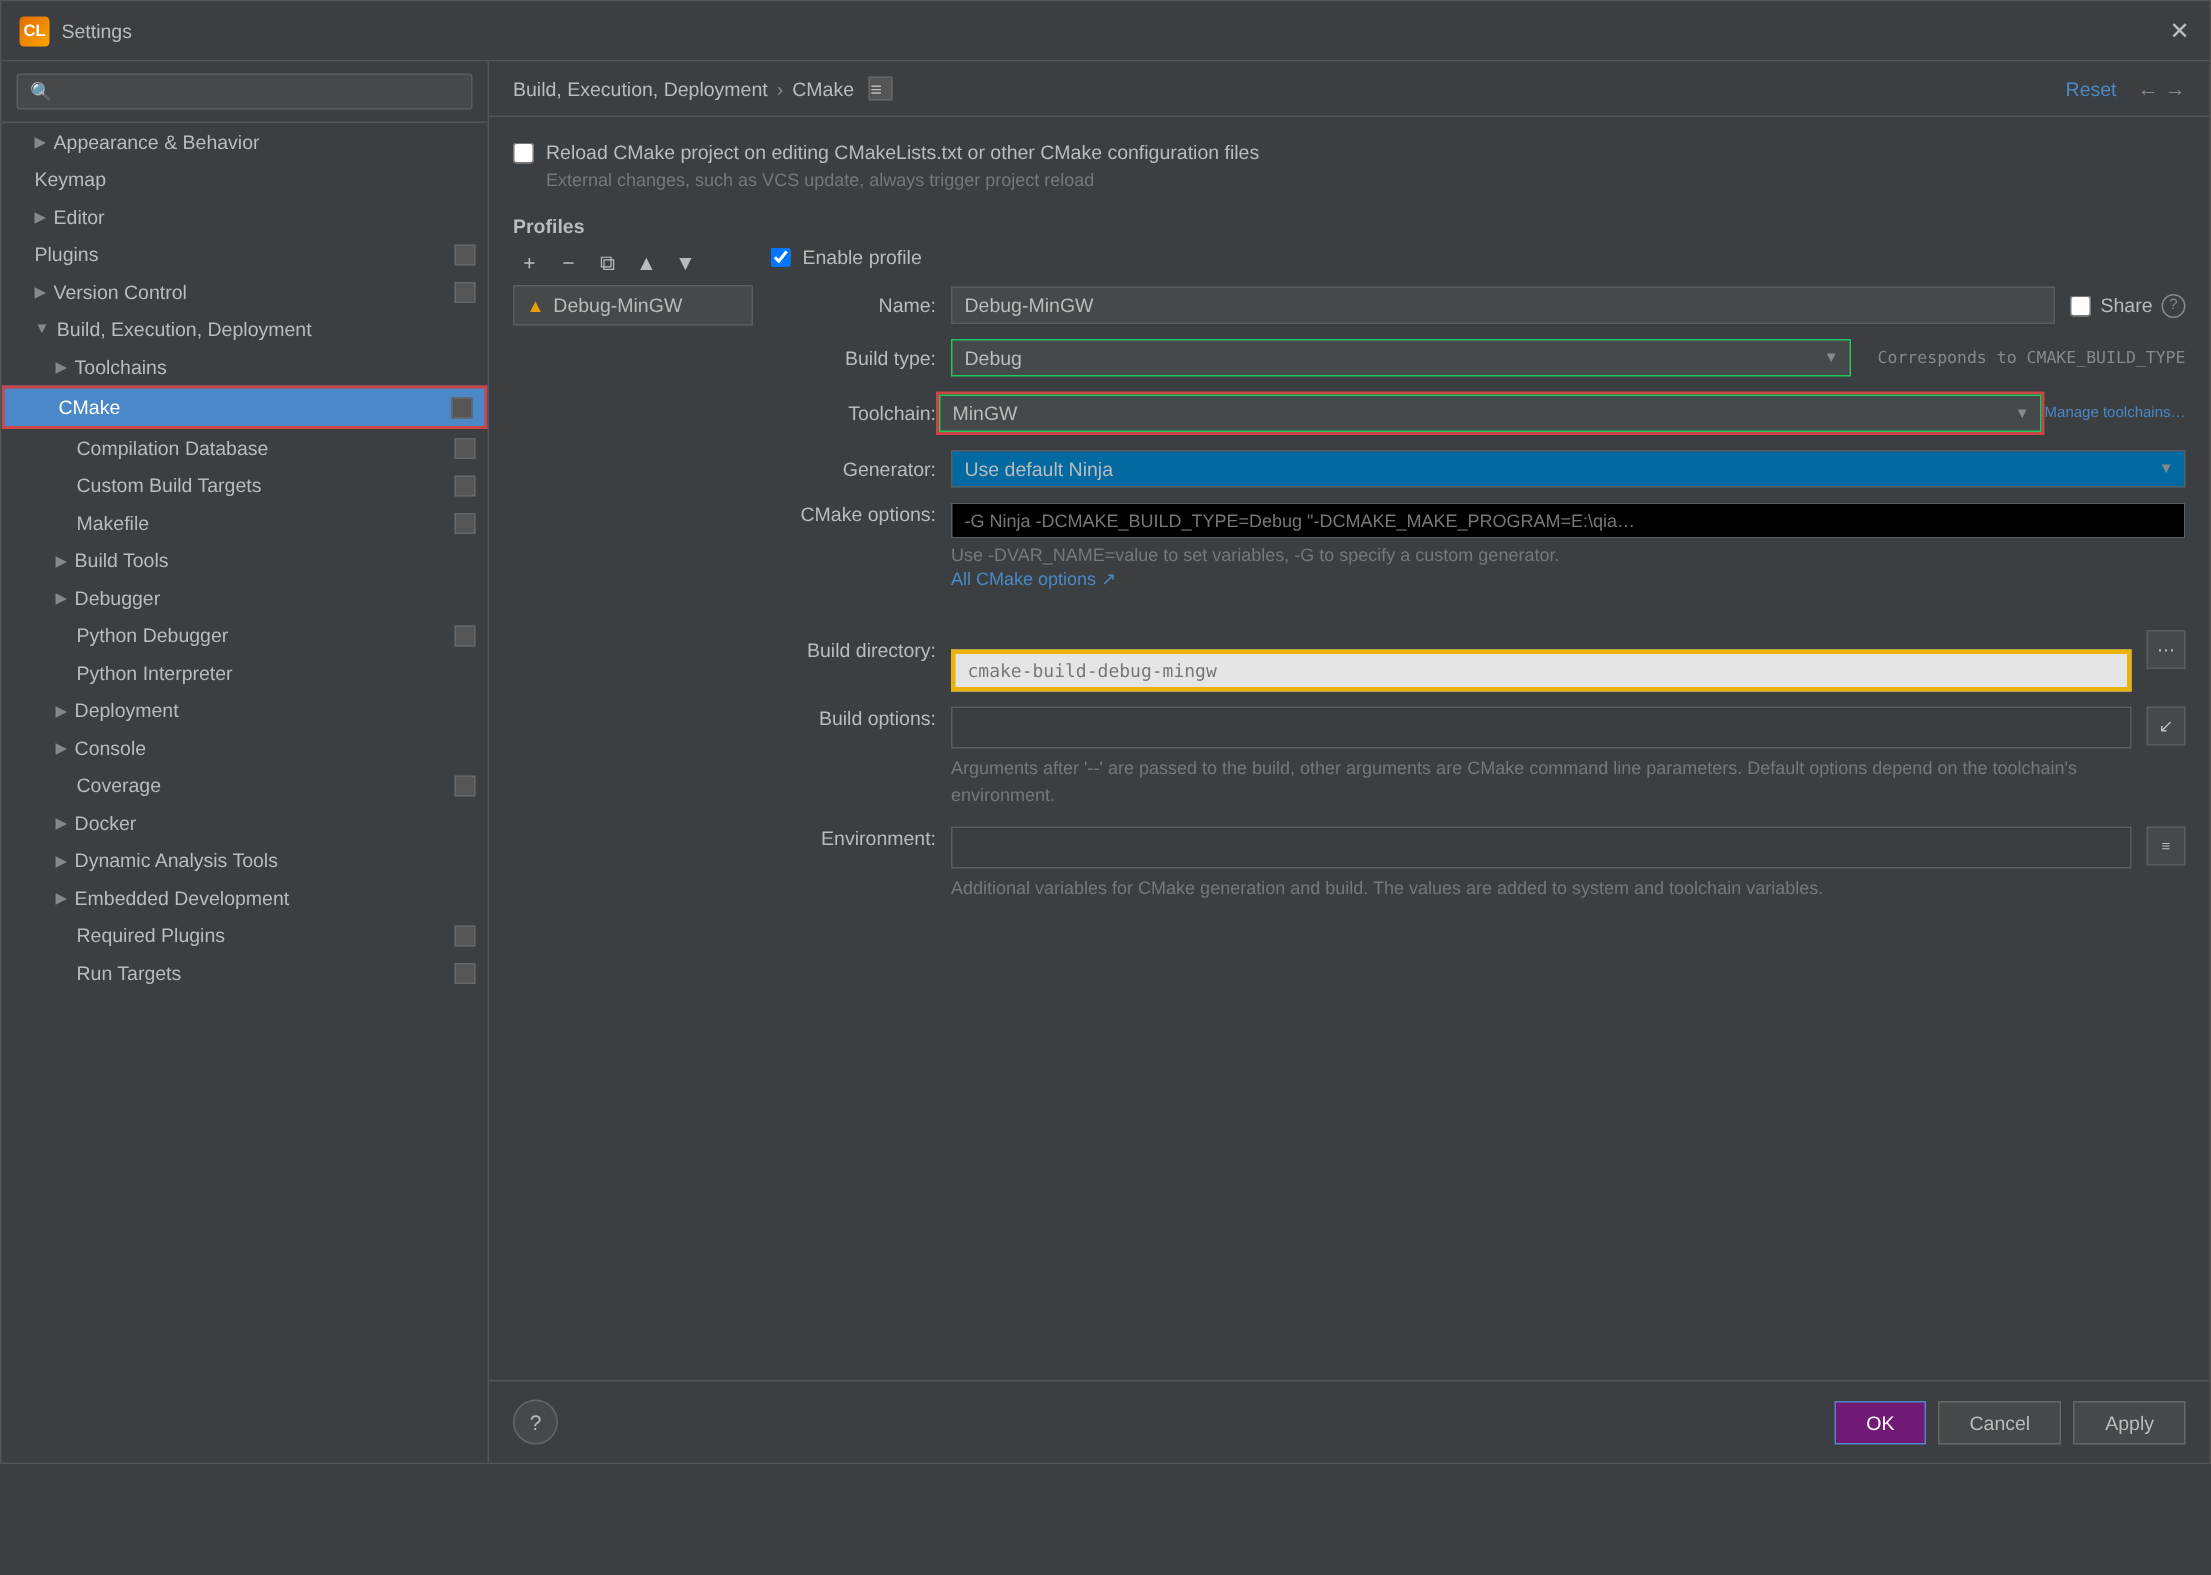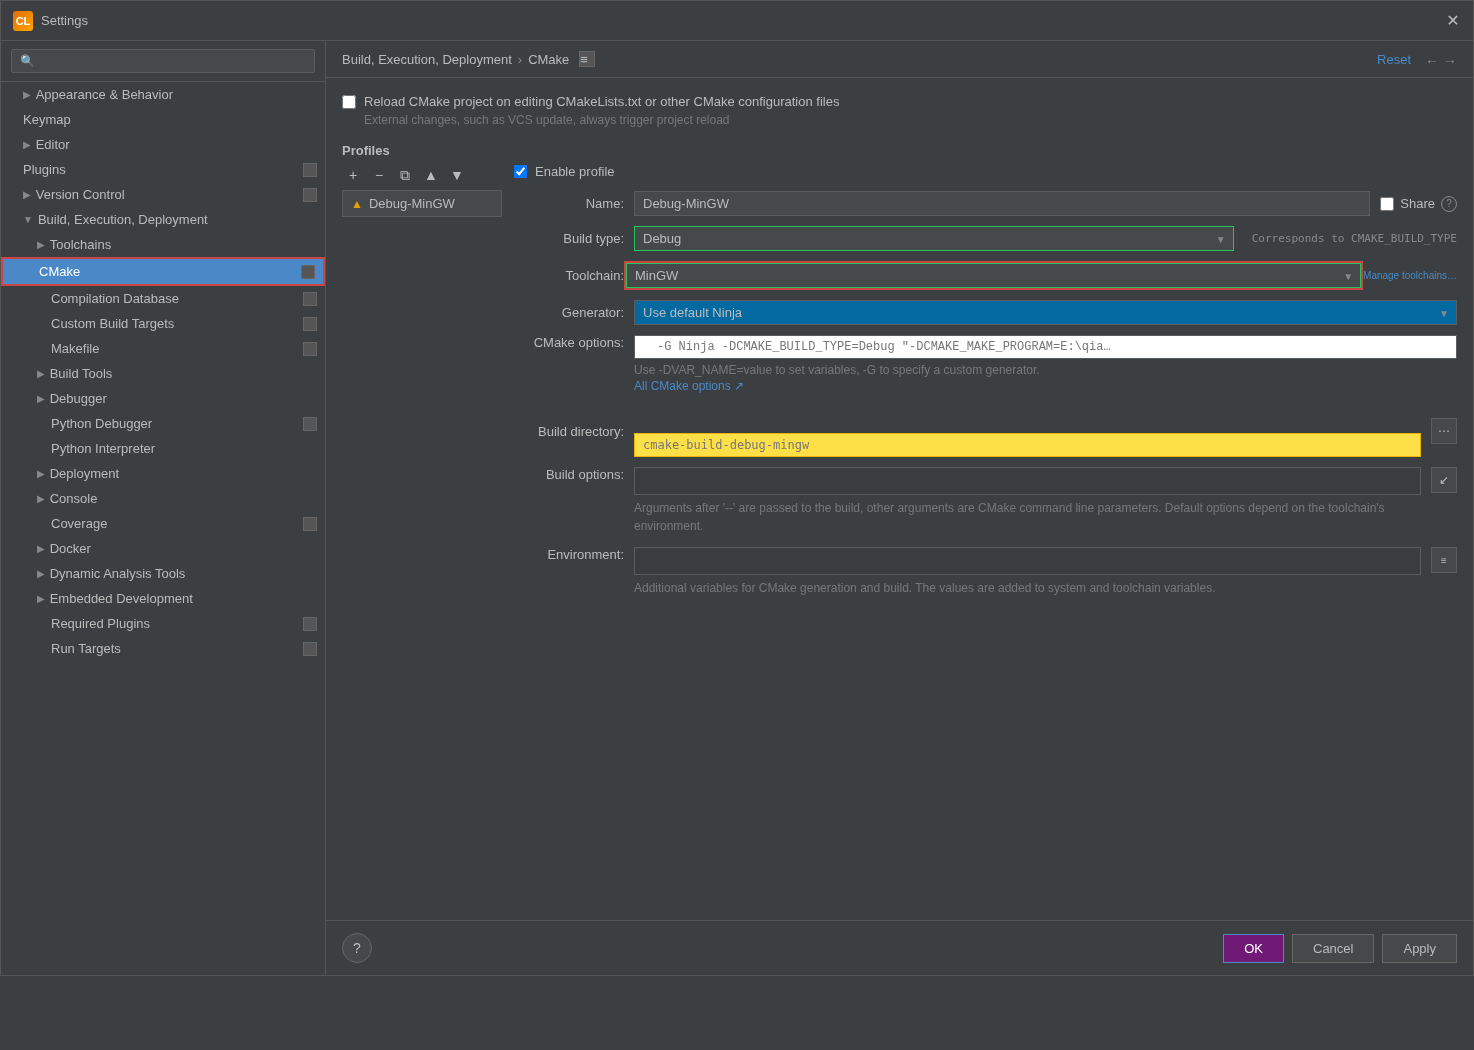--- a/index.html
+++ b/index.html
@@ -71,26 +71,26 @@
     .form-select { width: 100%; background: #45494a; border: 1px solid #22c55e; color: #bbb; padding: 4px 28px 4px 8px; font-size: 13px; outline: none; appearance: none; cursor: pointer; }
     .select-arrow { position: absolute; right: 8px; top: 50%; transform: translateY(-50%); color: #888; font-size: 10px; pointer-events: none; }
     .cmake-type-note { color: #888; font-size: 11px; margin-left: 8px; font-family: monospace; }
 
     .toolchain-row { display: flex; align-items: center; margin-bottom: 10px; }
     .toolchain-select-wrapper { position: relative; flex: 1; border: 2px solid #cc4444; }
     .toolchain-link { color: #4a88c7; font-size: 10px; cursor: pointer; flex-shrink: 0; text-decoration: none; }
     .generator-select { width: 100%; background: #0369a1; border: 1px solid #5a5d5e; color: #bbb; padding: 4px 28px 4px 8px; font-size: 13px; outline: none; appearance: none; }
 
     .cmake-options-row { display: flex; align-items: flex-start; margin-bottom: 4px; gap: 10px; }
-    .cmake-options-input { background: #ffffff; border: 1px solid #5a5d5e; color: #777; padding: 4px 22px; font-size: 12px; flex: 1; outline: none; font-family: Liberation Mono, monospace; }
+    .cmake-options-input { background: #000000; border: 1px solid #5a5d5e; color: #777; padding: 4px 8px; font-size: 12px; flex: 1; outline: none; font-family: Liberation Sans, sans-serif; }
     .cmake-hint { color: #777; font-size: 12px; margin-left: 120px; margin-bottom: 2px; }
     .cmake-link { color: #4a88c7; font-size: 12px; cursor: pointer; margin-left: 120px; margin-bottom: 12px; }
 
     .build-dir-row { display: flex; align-items: center; gap: 10px; margin-bottom: 10px; }
-    .build-dir-input { background: #fde047; border: 1px solid #eab308; color: #777; padding: 4px 8px; font-size: 12px; flex: 1; outline: none; font-family: monospace; margin-top: 28px; }
+    .build-dir-input { background: #e5e5e5; border: 3px solid #eab308; color: #777; padding: 4px 8px; font-size: 12px; flex: 1; outline: none; font-family: monospace; margin-top: 28px; }
     .build-dir-btn { width: 26px; height: 26px; background: #45494a; border: 1px solid #5a5d5e; color: #bbb; display: flex; align-items: center; justify-content: center; cursor: pointer; font-size: 12px; flex-shrink: 0; }
 
     .build-opts-row { display: flex; align-items: flex-start; gap: 10px; margin-bottom: 4px; }
     .build-opts-input { background: #3a3d3e; border: 1px solid #5a5d5e; color: #777; padding: 4px 8px; font-size: 12px; flex: 1; outline: none; min-height: 28px; }
     .build-opts-btn { width: 26px; height: 26px; background: #45494a; border: 1px solid #5a5d5e; color: #bbb; display: flex; align-items: center; justify-content: center; cursor: pointer; font-size: 12px; flex-shrink: 0; align-self: flex-start; }
     .build-opts-hint { color: #777; font-size: 12px; margin-left: 120px; margin-bottom: 12px; line-height: 1.5; }
 
     .env-row { display: flex; align-items: flex-start; gap: 10px; margin-bottom: 4px; }
     .env-input { background: #3a3d3e; border: 1px solid #5a5d5e; color: #777; padding: 4px 8px; font-size: 12px; flex: 1; outline: none; min-height: 28px; }
     .env-btn { width: 26px; height: 26px; background: #45494a; border: 1px solid #5a5d5e; color: #bbb; display: flex; align-items: center; justify-content: center; cursor: pointer; font-size: 10px; flex-shrink: 0; align-self: flex-start; }

